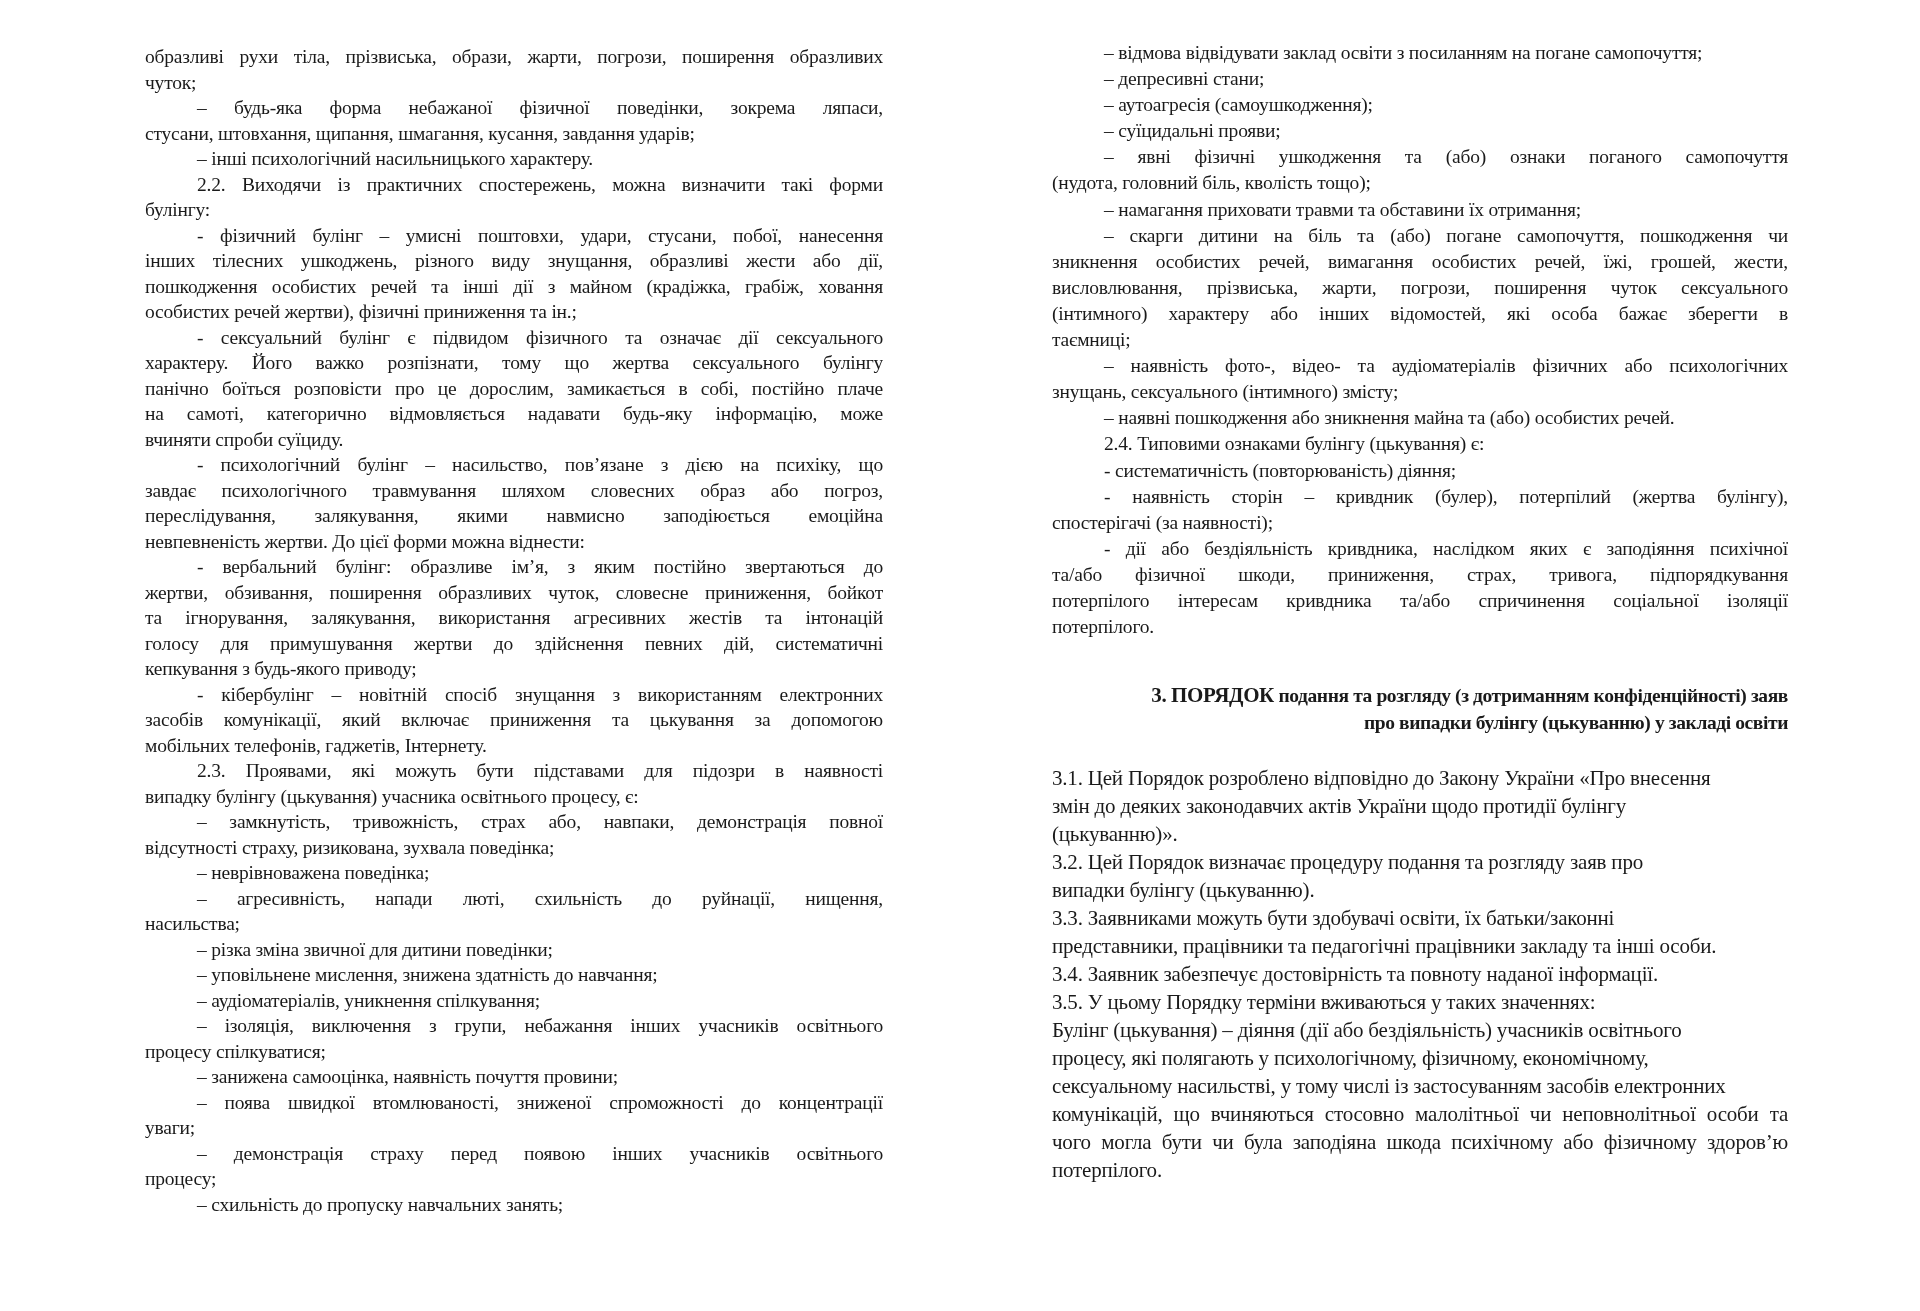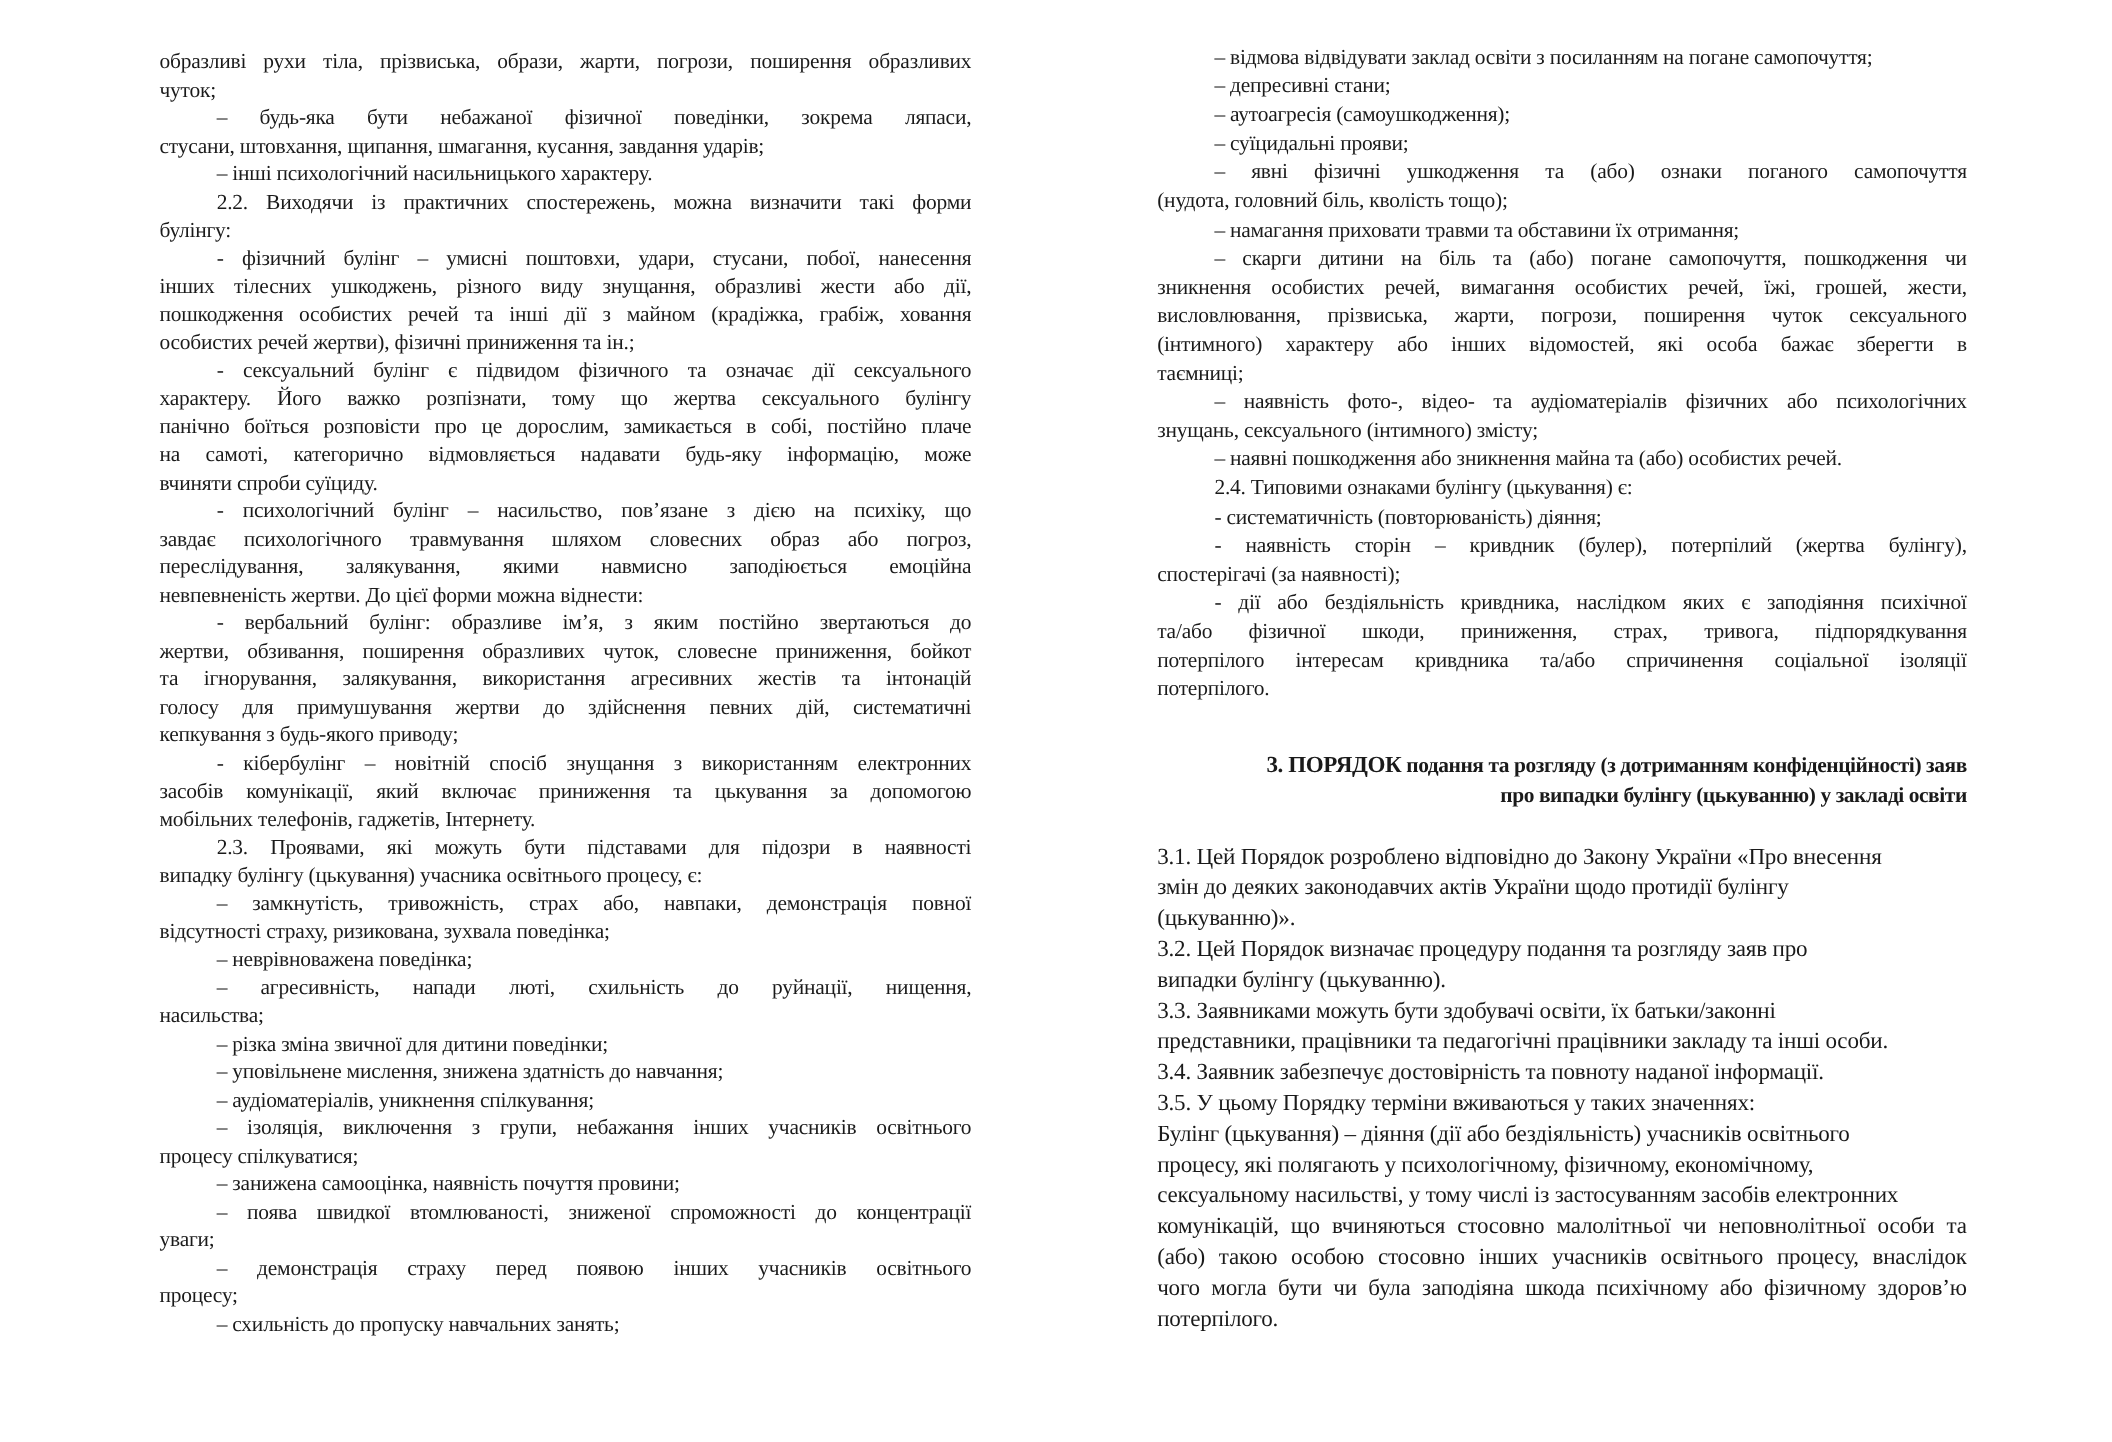--- a/index.html
+++ b/index.html
@@ -22,21 +22,21 @@
   #sec3 { top: 764px; }
   #sec3 .line { height: 28px; line-height: 28px; font-size: 21px; }
 </style>
 </head>
 <body>
 
 <div class="page" id="page-left">
   <div class="col" id="left-body">
       <div class="line j">образливі рухи тіла, прізвиська, образи, жарти, погрози, поширення образливих</div>
       <div class="line">чуток;</div>
-      <div class="line j in1">– будь-яка бути небажаної фізичної поведінки, зокрема ляпаси,</div>
+      <div class="line j in1">– будь-яка форма небажаної фізичної поведінки, зокрема ляпаси,</div>
       <div class="line">стусани, штовхання, щипання, шмагання, кусання, завдання ударів;</div>
       <div class="line in1">–  інші психологічний насильницького характеру.</div>
       <div class="line j in1">2.2. Виходячи із практичних спостережень, можна визначити такі форми</div>
       <div class="line">булінгу:</div>
       <div class="line j in1">- фізичний булінг – умисні поштовхи, удари, стусани, побої, нанесення</div>
       <div class="line j">інших тілесних ушкоджень, різного виду знущання, образливі жести або дії,</div>
       <div class="line j">пошкодження особистих речей та інші дії з майном (крадіжка, грабіж, ховання</div>
       <div class="line">особистих речей жертви), фізичні приниження та ін.;</div>
       <div class="line j in1">- сексуальний булінг є підвидом фізичного та означає дії сексуального</div>
       <div class="line j">характеру. Його важко розпізнати, тому що жертва сексуального булінгу</div>
@@ -113,17 +113,16 @@
       <div class="line">3.2. Цей Порядок визначає процедуру подання та розгляду заяв про</div>
       <div class="line">випадки булінгу (цькуванню).</div>
       <div class="line">3.3. Заявниками можуть бути здобувачі освіти, їх батьки/законні</div>
       <div class="line">представники, працівники та педагогічні працівники закладу та інші особи.</div>
       <div class="line">3.4. Заявник забезпечує достовірність та повноту наданої інформації.</div>
       <div class="line">3.5. У цьому Порядку терміни вживаються у таких значеннях:</div>
       <div class="line">Булінг (цькування) – діяння (дії або бездіяльність) учасників освітнього</div>
       <div class="line">процесу, які полягають у психологічному, фізичному, економічному,</div>
       <div class="line">сексуальному насильстві, у тому числі із застосуванням засобів електронних</div>
       <div class="line j">комунікацій, що вчиняються стосовно малолітньої чи неповнолітньої особи та</div>
-      <div class="line j">(або) такою особою стосовно інших учасників освітнього процесу, внаслідок</div>
       <div class="line j">чого могла бути чи була заподіяна шкода психічному або фізичному здоров’ю</div>
       <div class="line">потерпілого.</div>
     </div>
 </div>
 
 </body></html>

